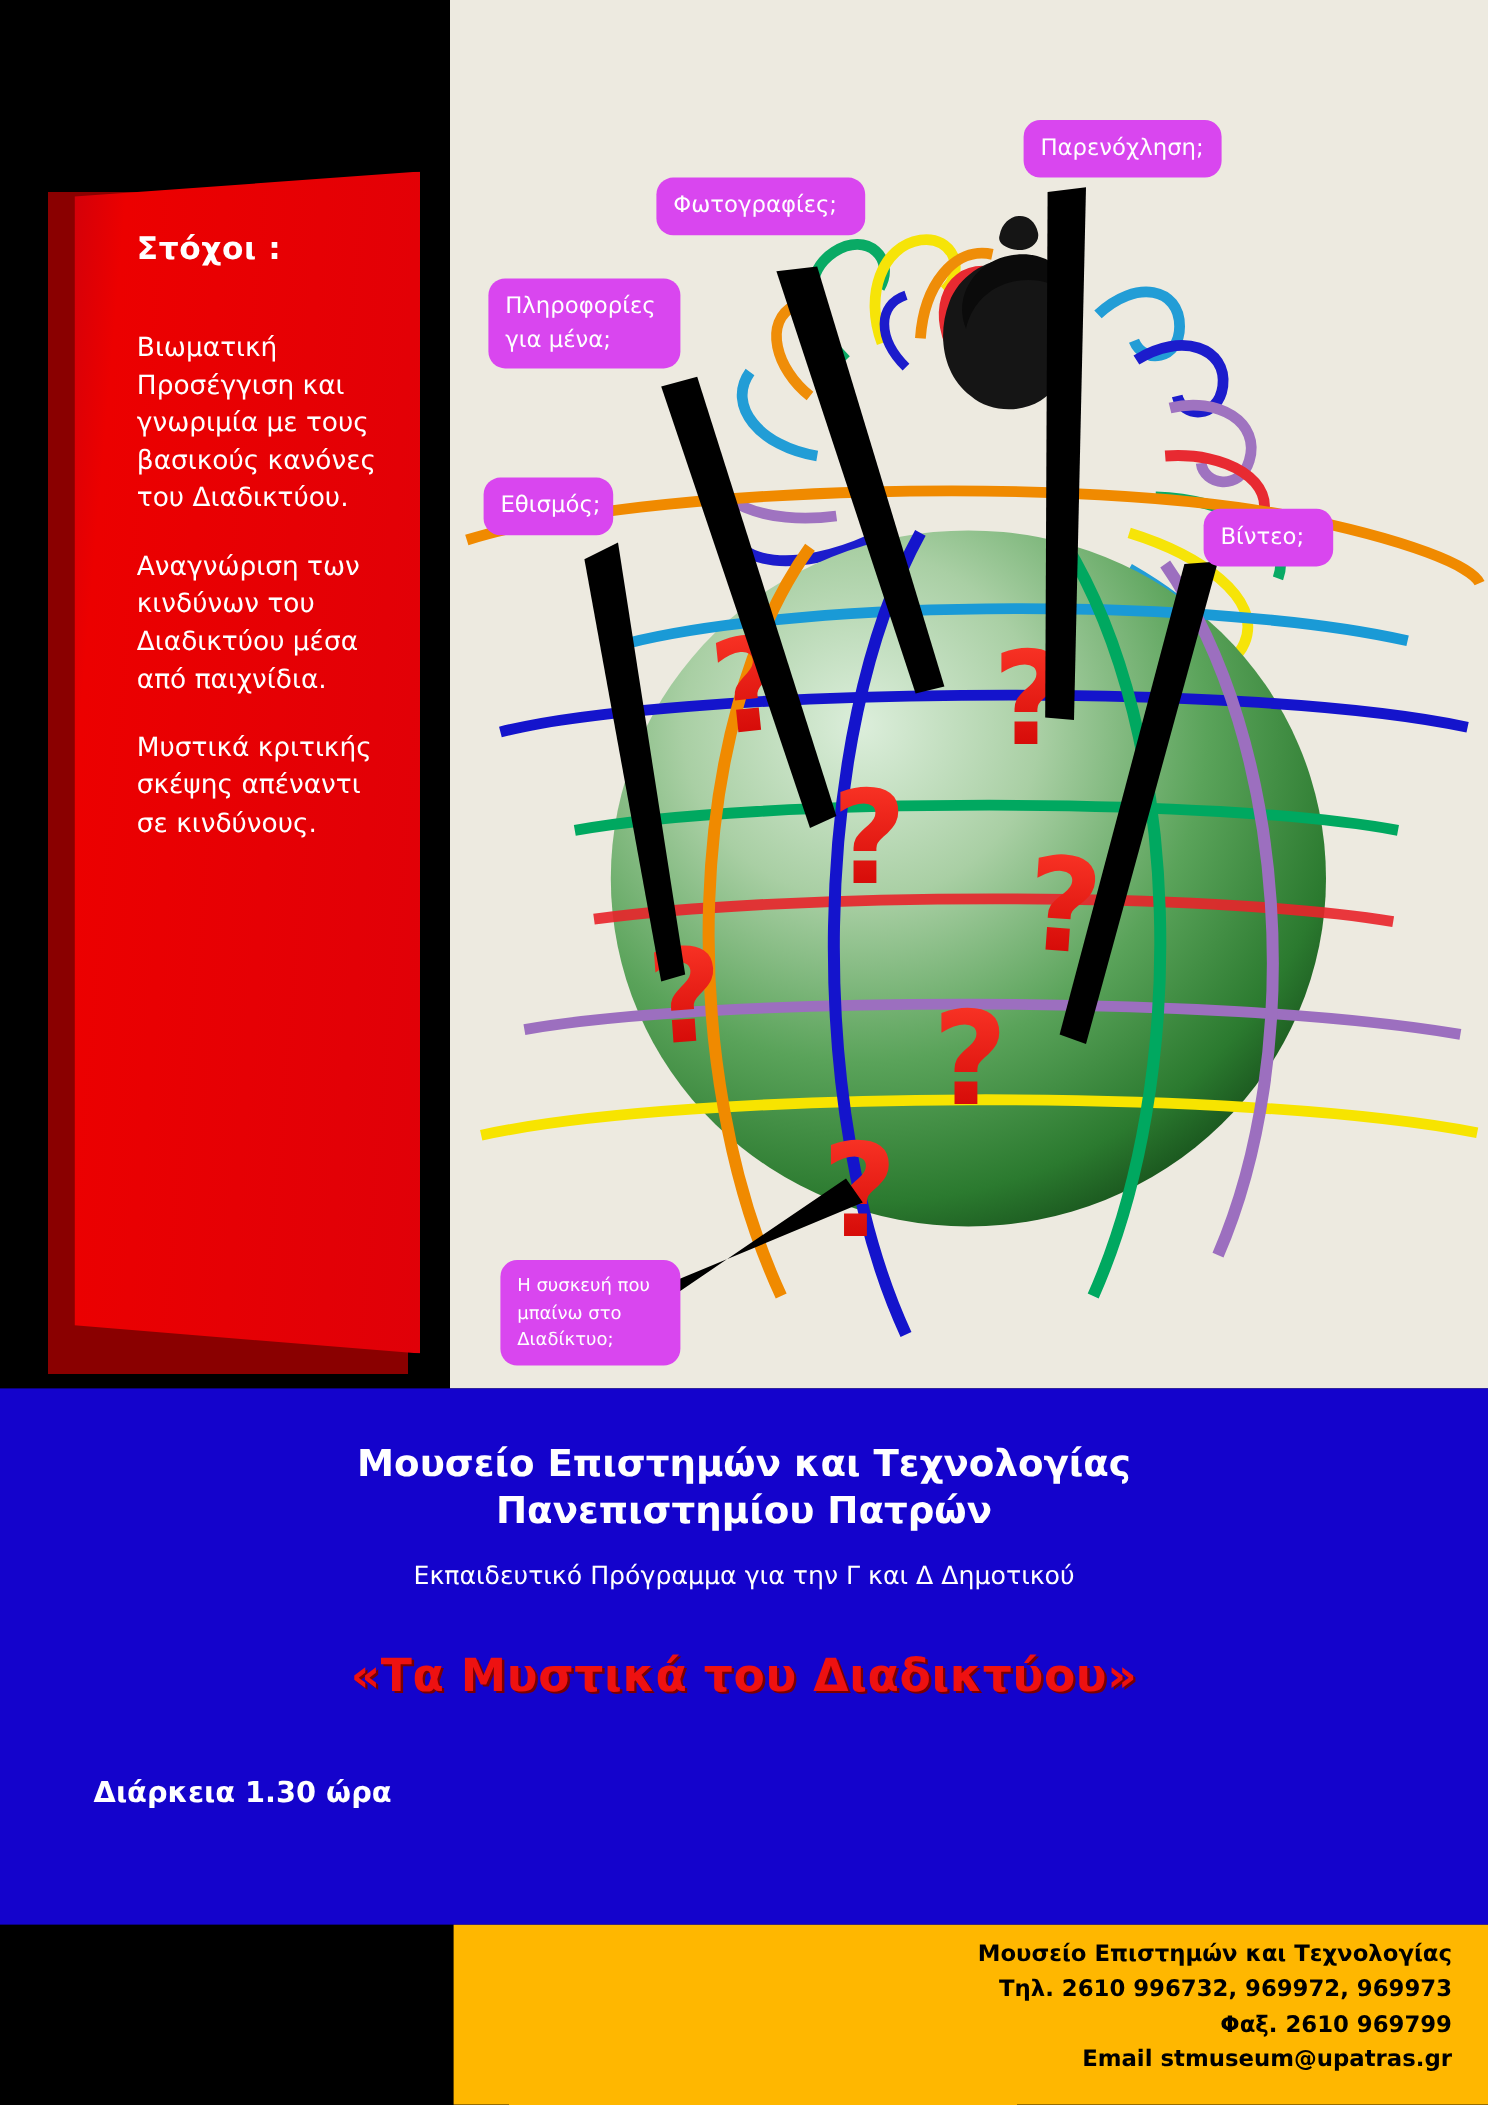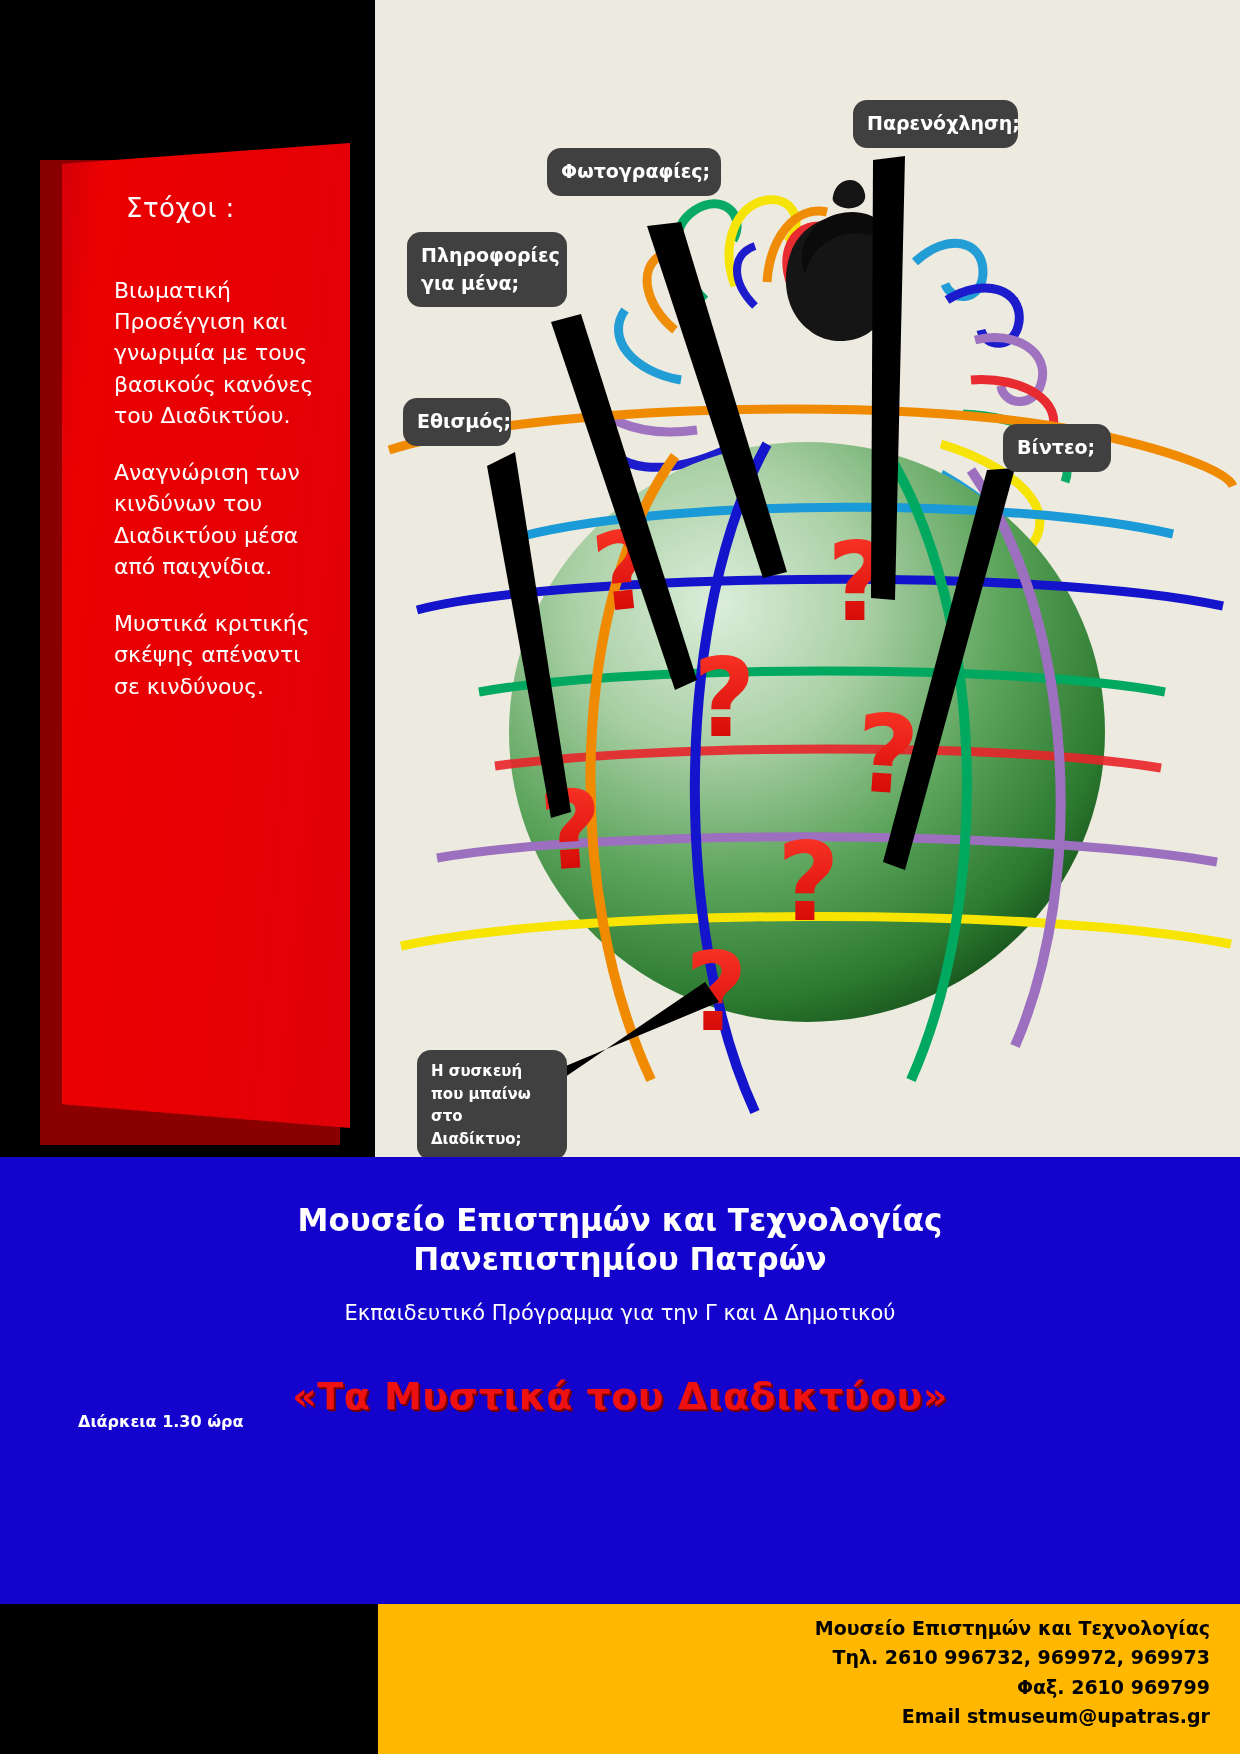--- a/index.html
+++ b/index.html
@@ -29,35 +29,35 @@
     background:#e8000b;
     background:linear-gradient(95deg,#d30009 0%,#ec0000 12%,#e00008 100%);
     box-shadow:-10px 8px 0 0 rgba(120,0,0,.0);
     clip-path:polygon(0% 2.1%,100% 0%,100% 100%,0% 97.6%);
   }
   .redbox-inner{
     position:absolute;left:0;top:0;width:100%;height:100%;
     padding:50px 24px 0 52px;box-sizing:border-box;
   }
   .obj-title{
-    color:#ffffff;font-size:26px;font-weight:normal;margin:0 0 52px 12px;
+    color:#ffffff;font-size:26px;font-weight:bold;margin:0 0 52px 0;
     letter-spacing:.5px;
   }
   .obj-item{
     color:#ffffff;font-size:22px;line-height:1.42;margin:0 0 26px 0;
   }
 
   
   .globe-wrap{position:absolute;left:0;top:0;width:865px;height:1157px;}
 
   
   .bubble{
-    position:absolute;background:#404040;color:#ffffff;
+    position:absolute;background:#d946ef;color:#ffffff;
     border-radius:14px;padding:10px 14px;box-sizing:border-box;
-    font-size:19px;line-height:1.45;z-index:40;font-weight:bold;
+    font-size:19px;line-height:1.45;z-index:40;
   }
   .bubble.small{font-size:15px;line-height:1.5;}
 
   
   .blue-band{
     position:absolute;left:0;top:1157px;width:1240px;height:447px;
     background:#1403cc;
   }
   .blue-title{
     color:#ffffff;font-size:31px;font-weight:bold;text-align:center;
@@ -70,21 +70,21 @@
     color:#ee1111;font-size:38px;font-weight:bold;text-align:center;
     margin:1px;padding-top:48px;letter-spacing:.5px;
     text-shadow:2px 2px 0 #7a0000;
   }
 
   
   .bottom-left{
     position:absolute;left:0;top:1604px;width:378px;height:150px;background:#000000;
   }
   .duration{
-    position:absolute;left:78px;top:1412px;color:#ffffff;font-size:16px;font-weight:bold;
+    position:absolute;left:78px;top:1480px;color:#ffffff;font-size:24px;font-weight:bold;
   }
   .bottom-right{
     position:absolute;left:378px;top:1604px;width:862px;height:150px;background:#ffb700;
   }
   .contact{
     position:absolute;right:30px;top:10px;text-align:right;color:#000000;
     font-size:19px;font-weight:bold;line-height:1.55;
   }
 </style>
 </head>

